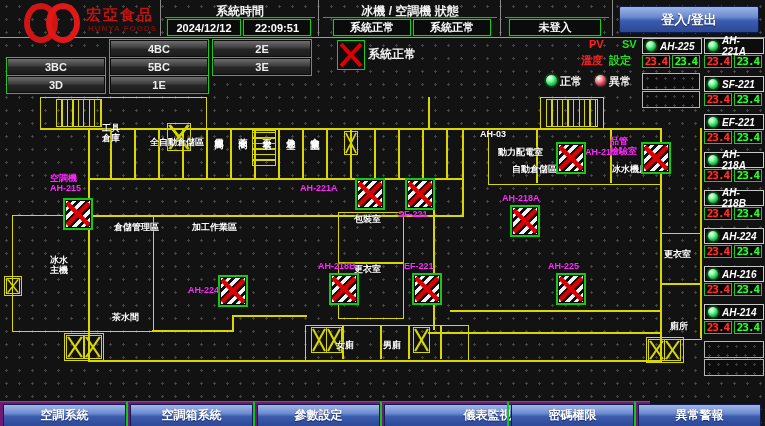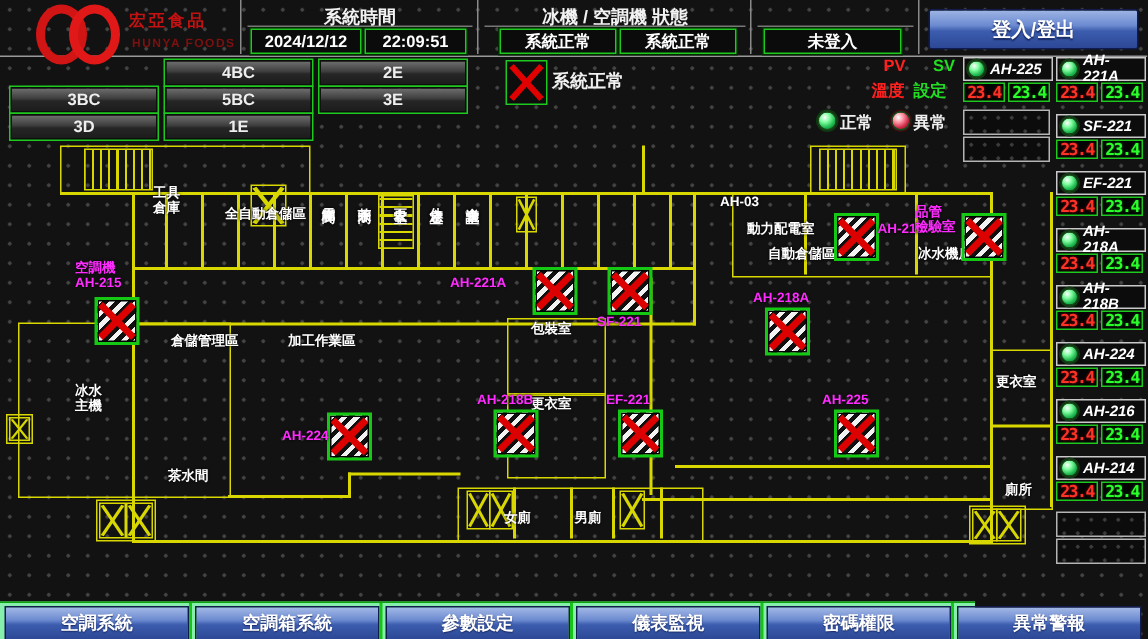--- a/index.html
+++ b/index.html
@@ -16,21 +16,21 @@
   .topbar{position:absolute;left:0;top:0;width:765px;height:37px;border-bottom:1px solid #9a9a9a;}
   .vsep{position:absolute;top:0;width:1px;height:36px;background:#8a8a8a;}
   .hsep{position:absolute;height:1px;background:#777;}
   .sec-label{position:absolute;font-size:12px;font-weight:bold;color:#f2f2f2;text-align:center;}
   .green-box{
     position:absolute;border:1px solid #1ec81e;background:#0b0b0b;color:#fff;
     font-size:11px;font-weight:bold;display:flex;align-items:center;justify-content:center;
     box-shadow:0 0 0 1px #052805;
   }
   .logo-ring{position:absolute;width:22px;height:28px;border:6px solid #d11414;border-radius:50%;background:transparent;}
-  .logo-cn{position:absolute;font-size:11px;font-weight:bold;color:#c41212;letter-spacing:2px;}
+  .logo-cn{position:absolute;font-size:15px;font-weight:bold;color:#c41212;letter-spacing:2px;}
   .logo-en{position:absolute;font-size:8px;font-weight:bold;color:#7d1010;letter-spacing:1px;}
   .blue-btn{
     position:absolute;display:flex;align-items:center;justify-content:center;
     background:linear-gradient(180deg,#9db4e4 0%,#6b8ad0 40%,#3c5cae 55%,#2c4896 100%);
     border:1px solid #101c4e;border-radius:2px;color:#fff;font-size:13px;font-weight:bold;
     text-shadow:0 1px 1px #16265e;cursor:pointer;
   }
   
   .floor-btn{
     position:absolute;width:96px;height:15px;
@@ -78,21 +78,21 @@
     background:repeating-linear-gradient(135deg,#f2f2f2 0 3px,#101010 3px 6px);
     box-shadow:inset 0 0 0 1px #000;cursor:pointer;
   }
   .unit-icon svg{display:block;width:100%;height:100%;}
   .xmark{position:absolute;border:1.5px solid #d8d800;background:transparent;}
   .xmark svg{display:block;width:100%;height:100%;}
   .stairs{position:absolute;border:1.5px solid #d8d800;}
   .stairs.h{background:repeating-linear-gradient(90deg,transparent 0 4px,#d8d800 4px 5.5px);}
   .stairs.v{background:repeating-linear-gradient(0deg,transparent 0 4px,#d8d800 4px 5.5px);}
   
-  #bottom-nav{position:absolute;left:0;top:401px;width:650px;height:25px;background:#86efac;border-top:1px solid #0da10d;}
+  #bottom-nav{position:absolute;left:0;top:401px;width:650px;height:25px;background:#701a75;border-top:1px solid #0da10d;}
   .nav-btn{
     position:absolute;top:2px;height:21px;width:123px;display:flex;align-items:center;justify-content:center;
     background:linear-gradient(180deg,#a3b8e6 0%,#6b8ad0 40%,#3c5cae 55%,#2c4896 100%);
     border:1px solid #101c4e;color:#fff;font-size:12px;font-weight:bold;text-shadow:0 1px 1px #16265e;cursor:pointer;
   }
   .nav-div{position:absolute;top:0;width:2px;height:25px;background:#17c317;}
 </style>
 </head>
 <body>
 
@@ -440,18 +440,18 @@
     <div class="empty-slot" style="left: 63px; top: 324px; width: 58px; height: 15px;"></div>
   </div>
 
 <div id="bottom-nav">
     <div class="nav-btn" style="left: 3px; width: 121px;">空調系統</div>
     <div class="nav-div" style="left: 126px;"></div>
     <div class="nav-btn" style="left: 130px; width: 121px;">空調箱系統</div>
     <div class="nav-div" style="left: 253px;"></div>
     <div class="nav-btn" style="left: 257px; width: 121px; text-align: right;">參數設定</div>
     <div class="nav-div" style="left: 380px;"></div>
-    <div class="nav-btn" style="left: 384px; width: 121px;">儀表監視</div>
+    <div class="nav-btn" style="left: 384px; width: 121px; padding-left: 42px;">儀表監視</div>
     <div class="nav-div" style="left: 507px;"></div>
     <div class="nav-btn" style="left: 511px; width: 121px;">密碼權限</div>
     <div class="nav-div" style="left: 634px;"></div>
     <div class="nav-btn" style="left: 638px; width: 121px;">異常警報</div>
   </div>
 
 </body></html>

